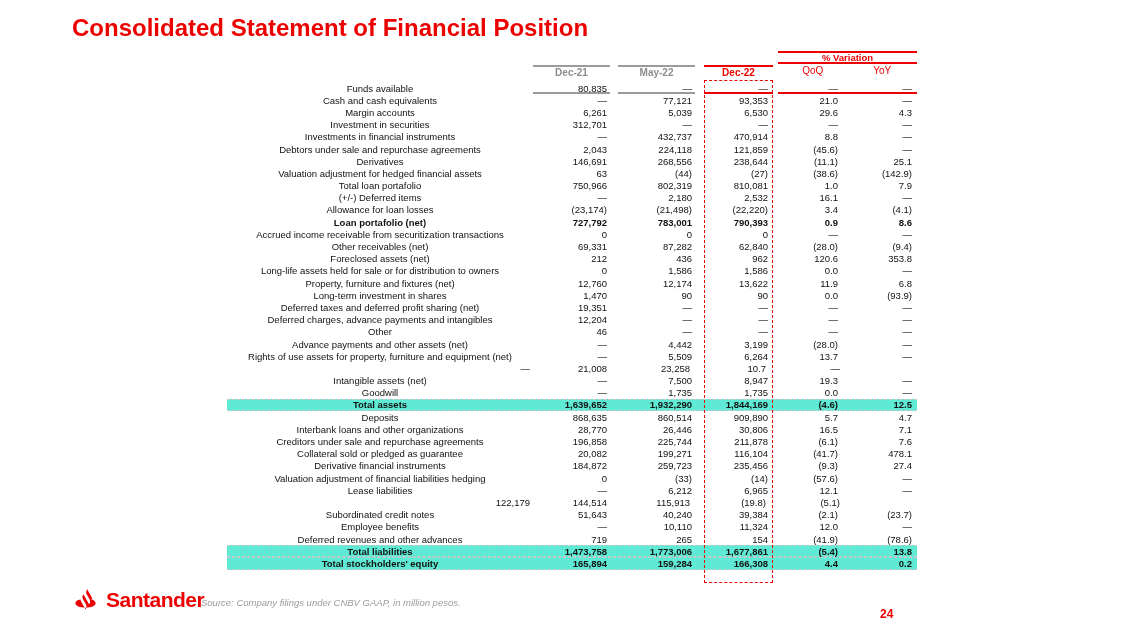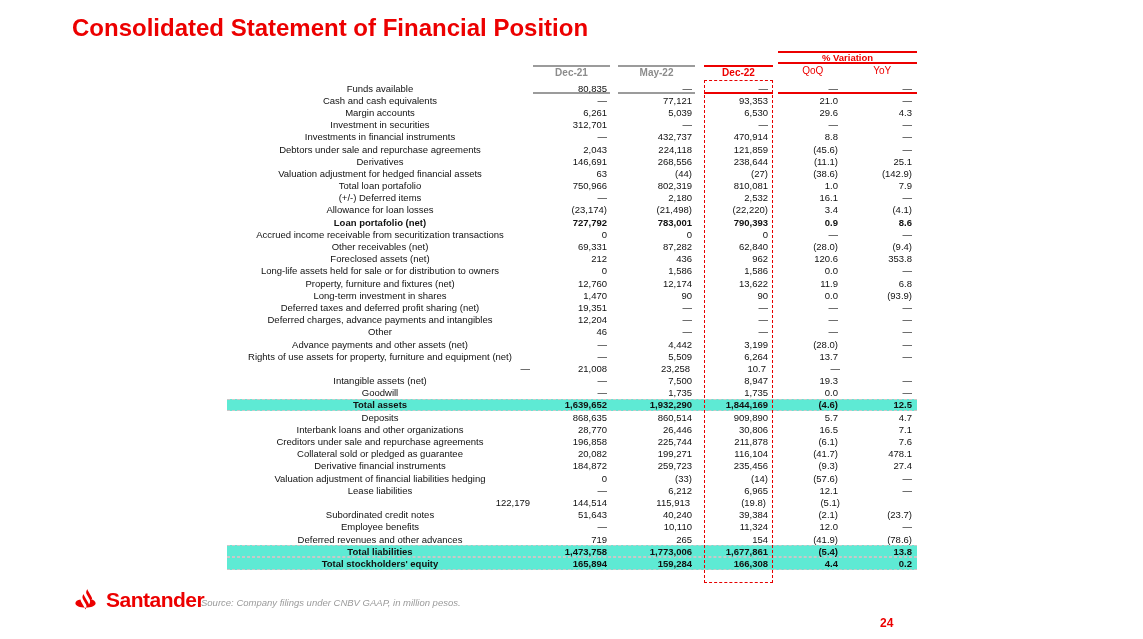--- a/index.html
+++ b/index.html
@@ -42,21 +42,21 @@
 
   
   .dec22-box { position:absolute; left:477px; top:30px; width:69px; height:503px;
     border:1.5px dashed #E60000; pointer-events:none; }
 
   
   .footer-logo { position:absolute; left:72px; top:588px; display:flex; align-items:center; }
   .flame { width:27px; height:24px; margin-right:7px; }
   .brand { color:#EC0000; font-weight:bold; font-size:21px; letter-spacing:-0.5px; }
   .source { position:absolute; left:201px; top:597px; font-size:9.5px; color:#9B9B9B;font-style:italic; }
-  .pagenum { position:absolute; left:880px; top:607px; font-size:12px; font-weight:bold; color:#EC0000;margin-top:9px; }
+  .pagenum { position:absolute; left:880px; top:607px; font-size:12px; font-weight:bold; color:#EC0000; }
 </style>
 </head>
 <body>
 
 <div class="page">
 
   <div class="title">Consolidated Statement of Financial Position</div>
 
   <div class="table">
     <div class="vargroup">% Variation</div>

